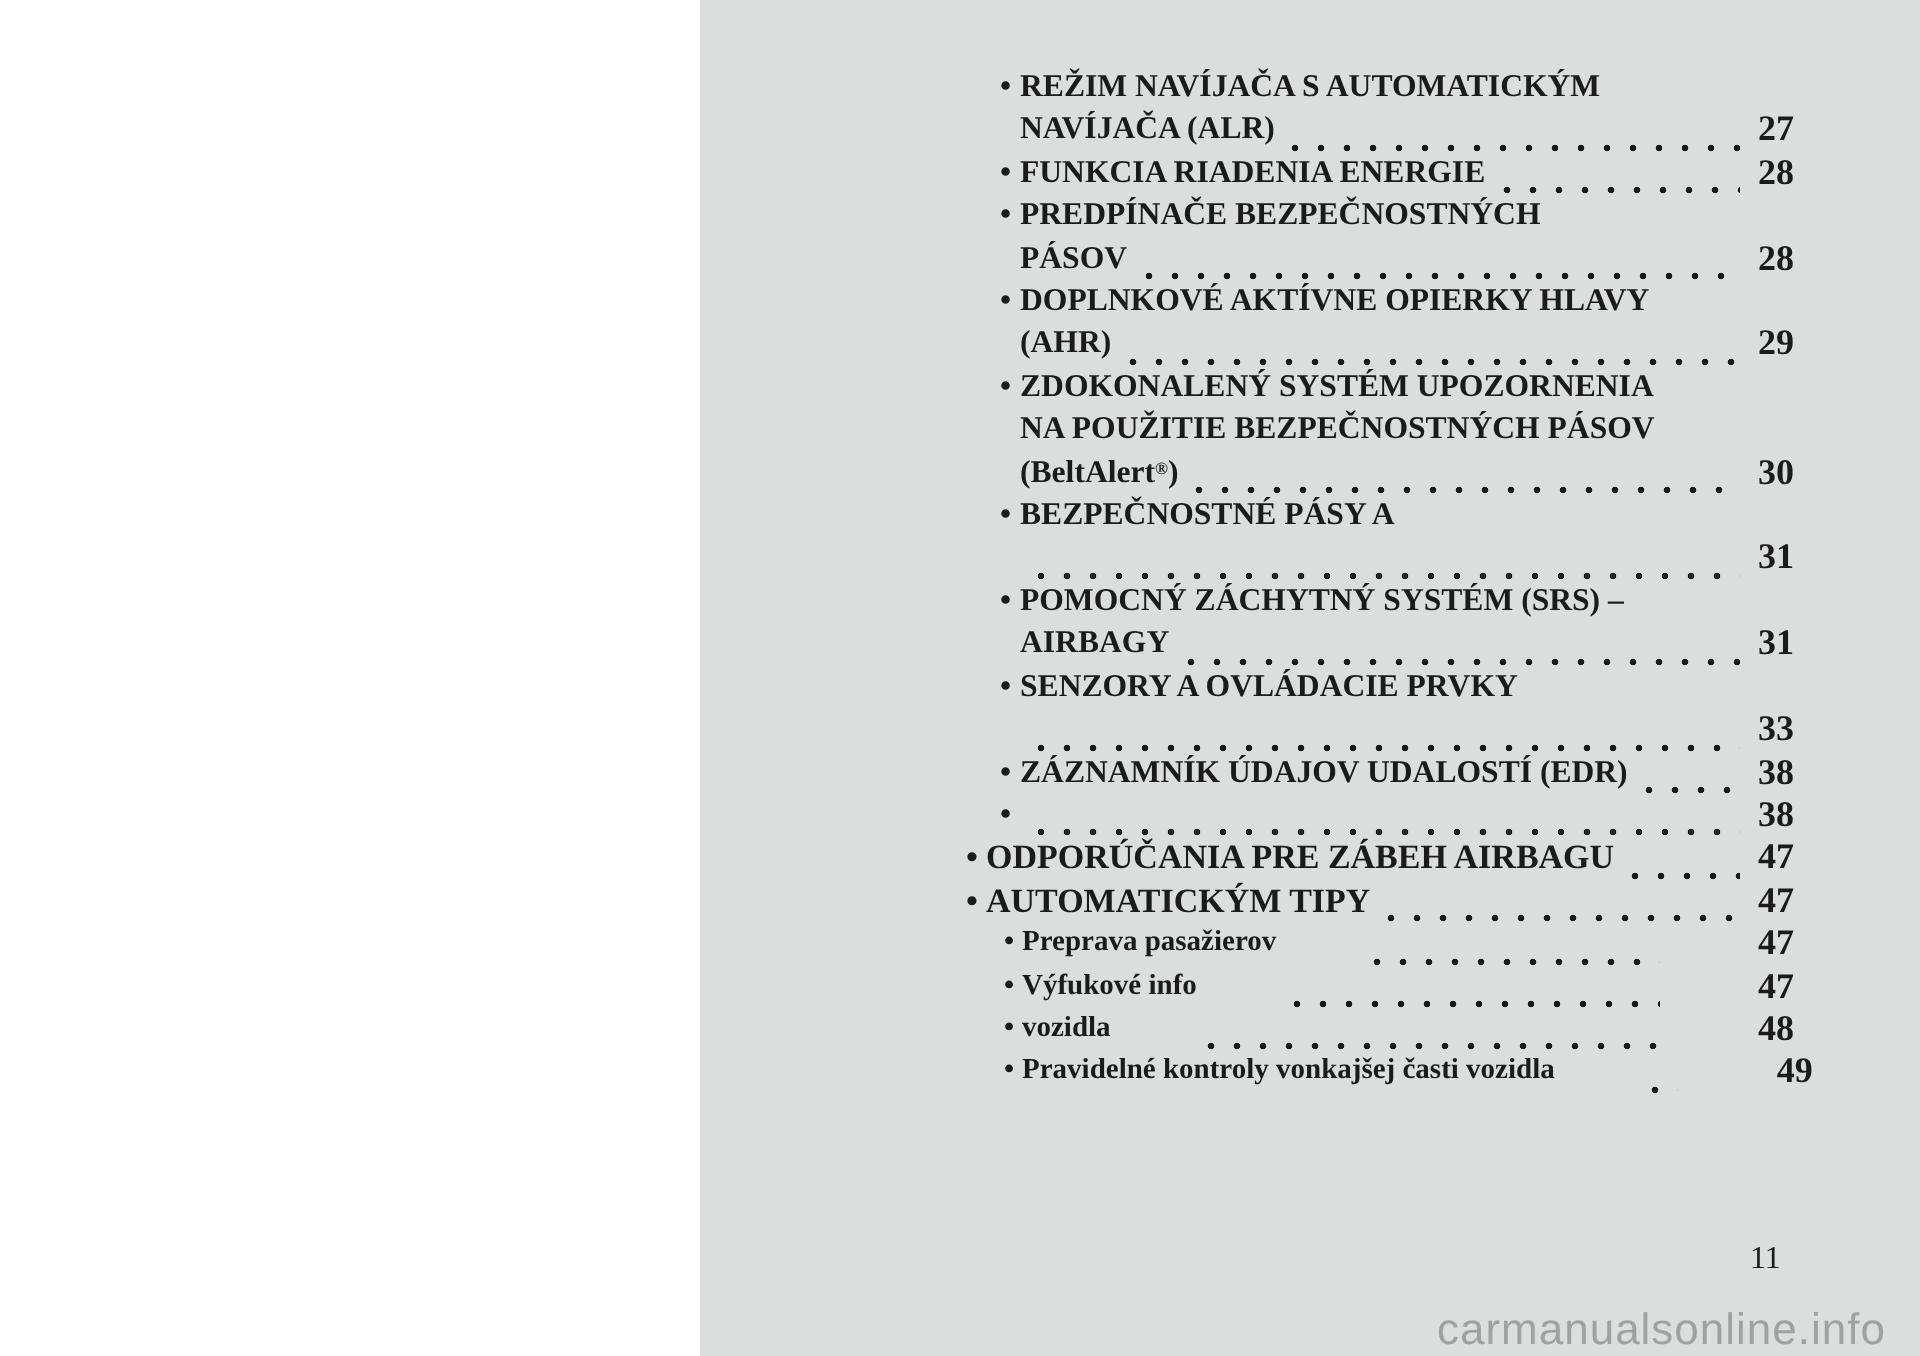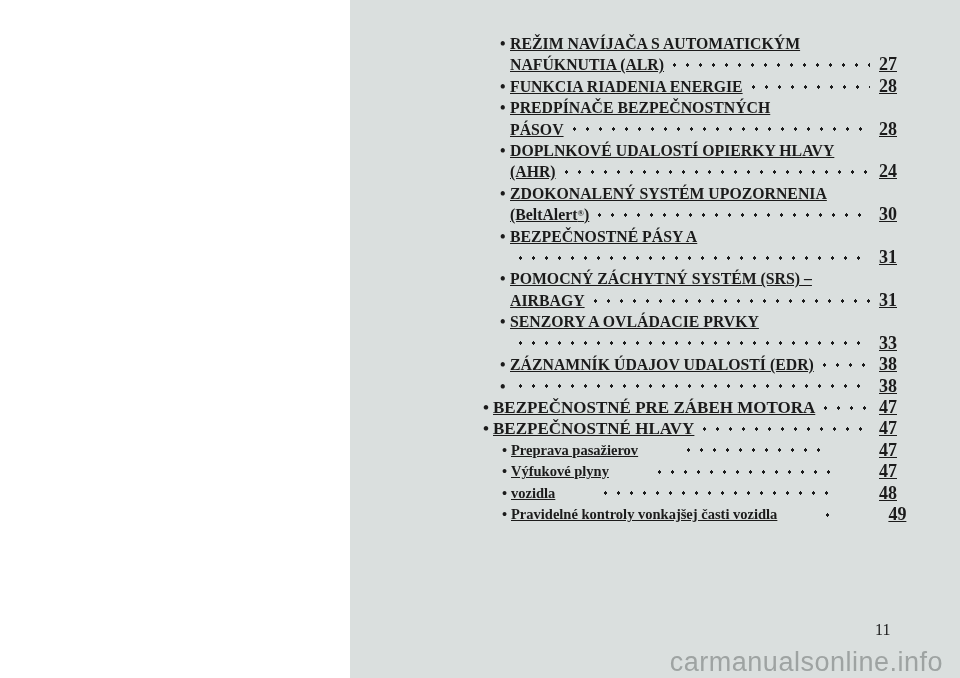--- a/index.html
+++ b/index.html
@@ -45,24 +45,23 @@
   .bullet {
     position: absolute;
     top: 0;
     line-height: 21.4px;
   }
   .lv1 .bullet { left: 133px; }
   .lv2 .bullet { left: 150px; }
   .lv3 .bullet { left: 152px; }
   .toc-line {
     display: flex;
-    align-items: center;
+    align-items: flex-end;
     line-height: 21.4px;
     padding-left: 10px;
-    text-decoration: underline;
   }
   .lv3 .toc-line { padding-left: 9px; gap: 40px; }
   .toc-text { white-space: nowrap; }
   .toc-text sup.reg {
     font-size: 0.55em;
     vertical-align: 0.45em;
     line-height: 0;
   }
   .leader {
     flex: 1 1 auto;
@@ -86,40 +85,40 @@
     font-size: 16px;
     font-weight: 400;
     color: #1b1b1b;
     line-height: 20px;
   }
   .watermark {
     position: absolute;
     right: 17px;
     bottom: 2px;
     font-family: "Liberation Sans", "DejaVu Sans", sans-serif;
-    font-size: 27px;
+    font-size: 22px;
     letter-spacing: 0.5px;
     color: #9ea3a2;
     line-height: 1;
   }
 </style>
 </head>
 <body>
 
 <div class="page">
   <div class="left-margin"></div>
   <div class="panel">
     <div class="toc">
         <div class="toc-entry lv2">
           <span class="bullet">•</span>
           <div class="toc-line">
             <span class="toc-text">REŽIM NAVÍJAČA S AUTOMATICKÝM</span>
           </div>
           <div class="toc-line">
-            <span class="toc-text">NAFÚKNUTIA (ALR)</span>
+            <span class="toc-text">NAVÍJAČA (ALR)</span>
             <span class="leader"></span>
             <span class="toc-page">27</span>
           </div>
         </div>
         <div class="toc-entry lv2">
           <span class="bullet">•</span>
           <div class="toc-line">
             <span class="toc-text">FUNKCIA RIADENIA ENERGIE</span>
             <span class="leader"></span>
             <span class="toc-page">28</span>
@@ -132,34 +131,37 @@
           </div>
           <div class="toc-line">
             <span class="toc-text">PÁSOV</span>
             <span class="leader"></span>
             <span class="toc-page">28</span>
           </div>
         </div>
         <div class="toc-entry lv2">
           <span class="bullet">•</span>
           <div class="toc-line">
-            <span class="toc-text">DOPLNKOVÉ UDALOSTÍ OPIERKY HLAVY</span>
+            <span class="toc-text">DOPLNKOVÉ AKTÍVNE OPIERKY HLAVY</span>
           </div>
           <div class="toc-line">
             <span class="toc-text">(AHR)</span>
             <span class="leader"></span>
-            <span class="toc-page">24</span>
+            <span class="toc-page">29</span>
           </div>
         </div>
         <div class="toc-entry lv2">
           <span class="bullet">•</span>
           <div class="toc-line">
             <span class="toc-text">ZDOKONALENÝ SYSTÉM UPOZORNENIA</span>
           </div>
           <div class="toc-line">
+            <span class="toc-text">NA POUŽITIE BEZPEČNOSTNÝCH PÁSOV</span>
+          </div>
+          <div class="toc-line">
             <span class="toc-text">(BeltAlert<sup class="reg">®</sup>)</span>
             <span class="leader"></span>
             <span class="toc-page">30</span>
           </div>
         </div>
         <div class="toc-entry lv2">
           <span class="bullet">•</span>
           <div class="toc-line">
             <span class="toc-text">BEZPEČNOSTNÉ PÁSY A</span>
           </div>
@@ -200,45 +202,45 @@
         <div class="toc-entry lv2">
           <span class="bullet">•</span>
           <div class="toc-line">
             <span class="leader"></span>
             <span class="toc-page">38</span>
           </div>
         </div>
         <div class="toc-entry lv1">
           <span class="bullet">•</span>
           <div class="toc-line">
-            <span class="toc-text">BEZPEČNOSTNÉ PRE ZÁBEH MOTORA</span>
+            <span class="toc-text">ODPORÚČANIA PRE ZÁBEH AIRBAGU</span>
             <span class="leader"></span>
             <span class="toc-page">47</span>
           </div>
         </div>
         <div class="toc-entry lv1">
           <span class="bullet">•</span>
           <div class="toc-line">
-            <span class="toc-text">BEZPEČNOSTNÉ HLAVY</span>
+            <span class="toc-text">AUTOMATICKÝM TIPY</span>
             <span class="leader"></span>
             <span class="toc-page">47</span>
           </div>
         </div>
         <div class="toc-entry lv3">
           <span class="bullet">•</span>
           <div class="toc-line">
             <span class="toc-text">Preprava pasažierov</span>
             <span class="leader"></span>
             <span class="toc-page">47</span>
           </div>
         </div>
         <div class="toc-entry lv3">
           <span class="bullet">•</span>
           <div class="toc-line">
-            <span class="toc-text">Výfukové plyny</span>
+            <span class="toc-text">Výfukové info</span>
             <span class="leader"></span>
             <span class="toc-page">47</span>
           </div>
         </div>
         <div class="toc-entry lv3">
           <span class="bullet">•</span>
           <div class="toc-line">
             <span class="toc-text">vozidla</span>
             <span class="leader"></span>
             <span class="toc-page">48</span>

